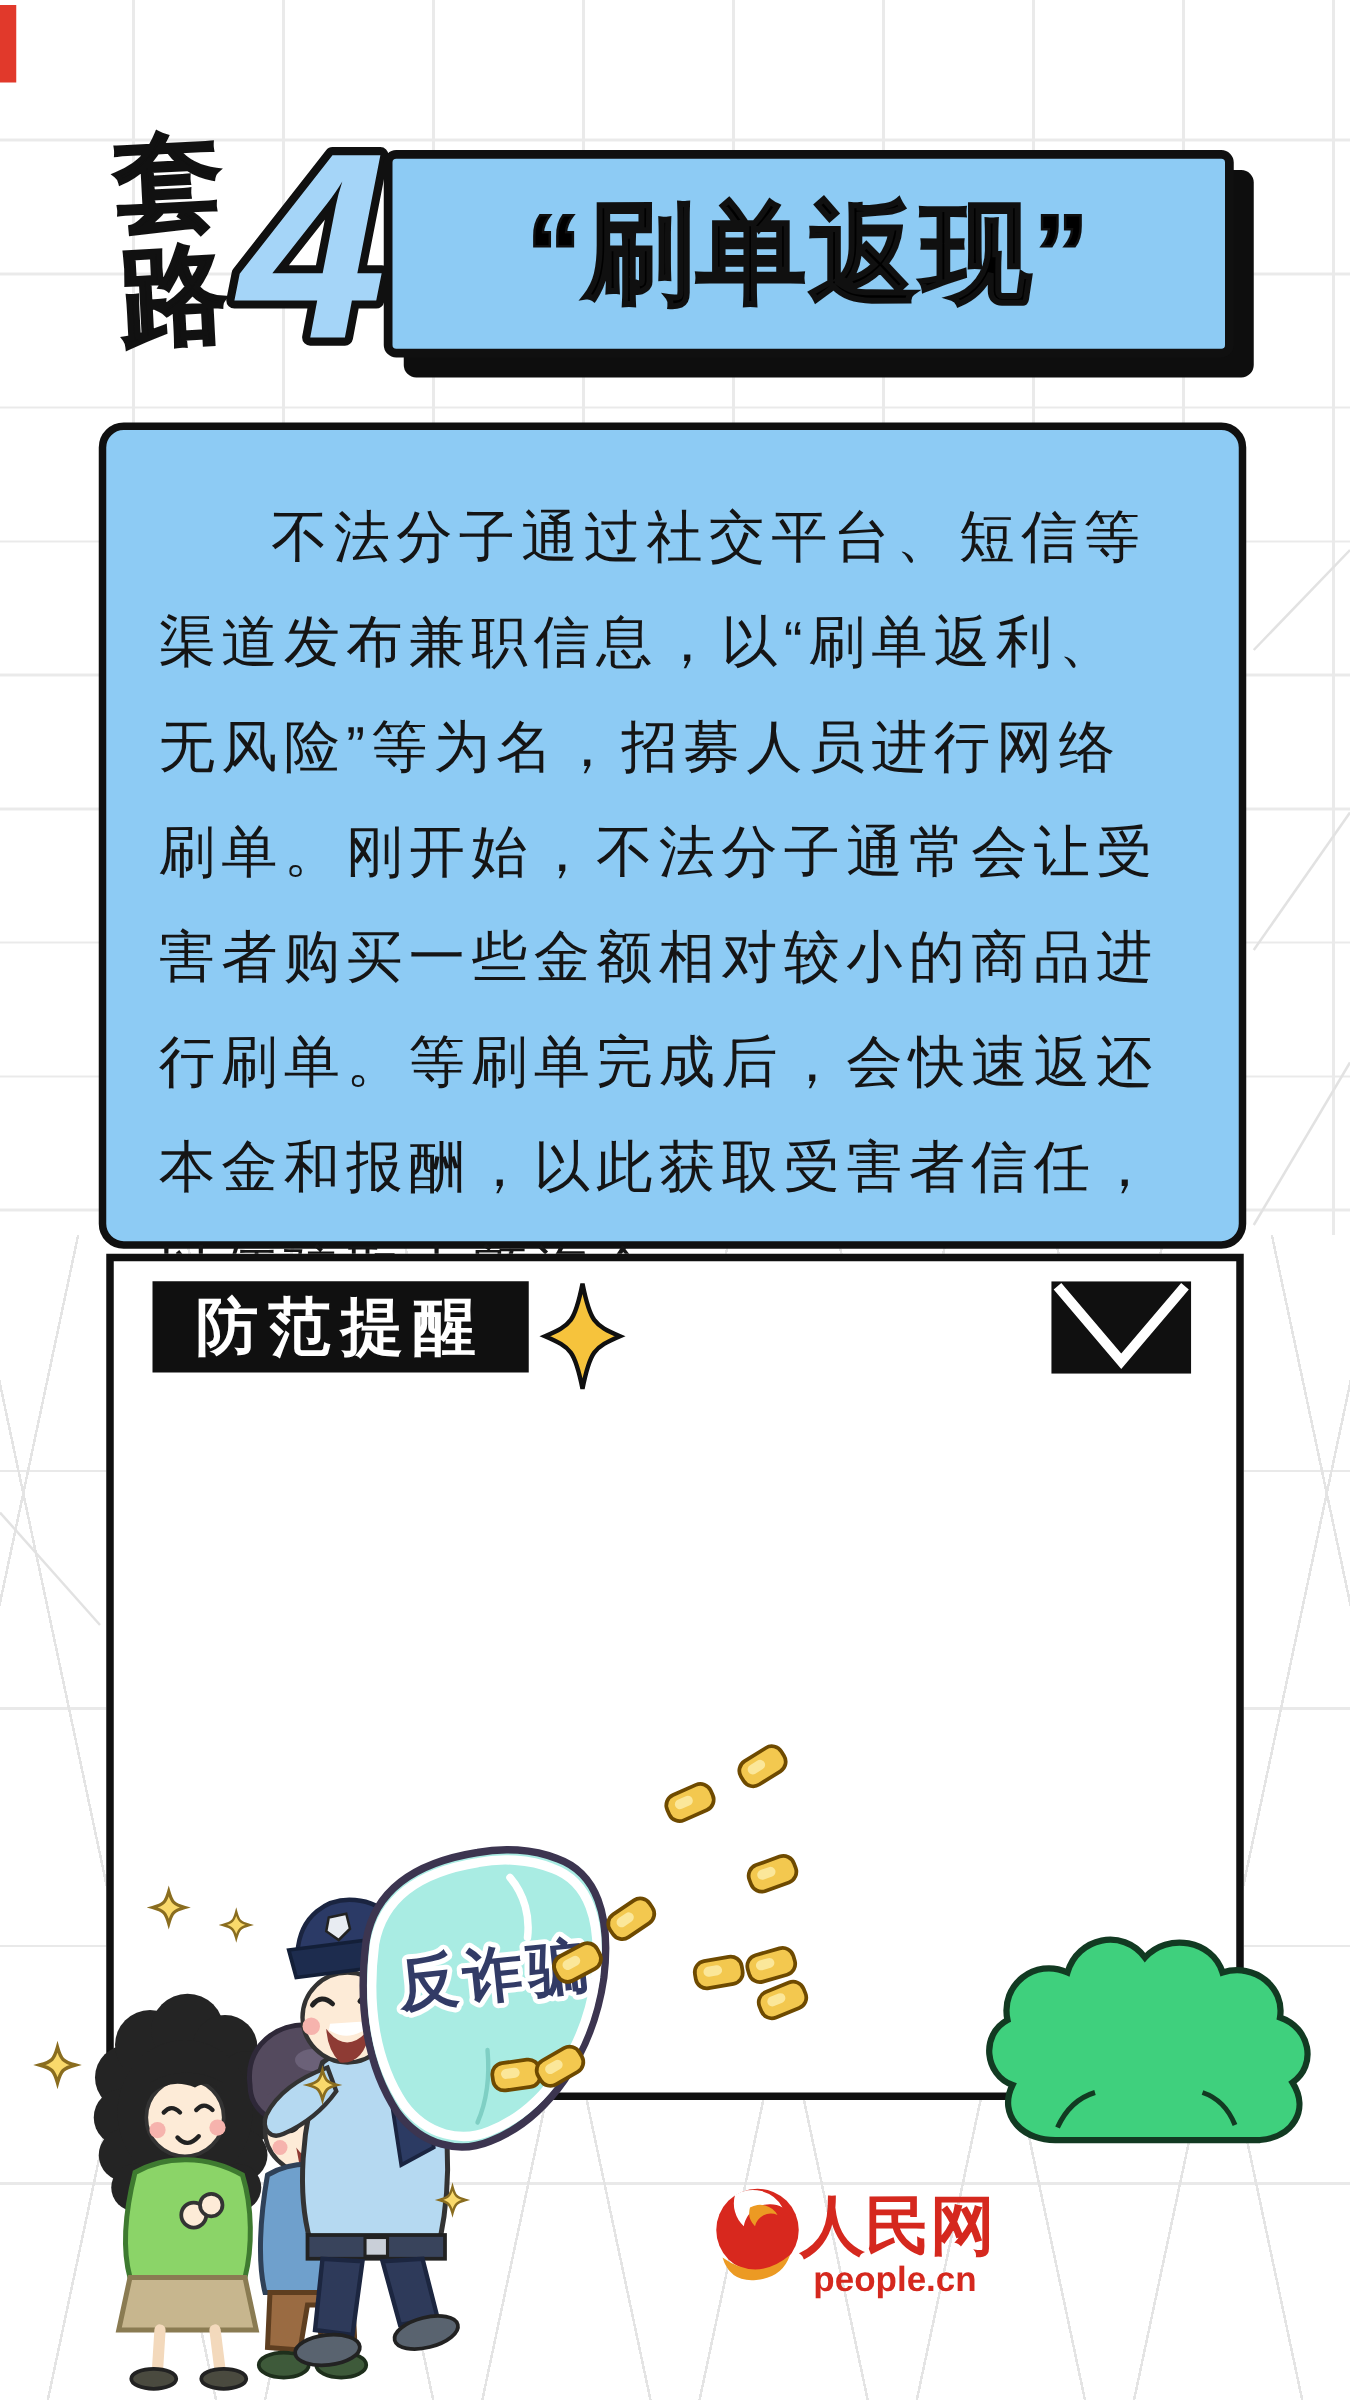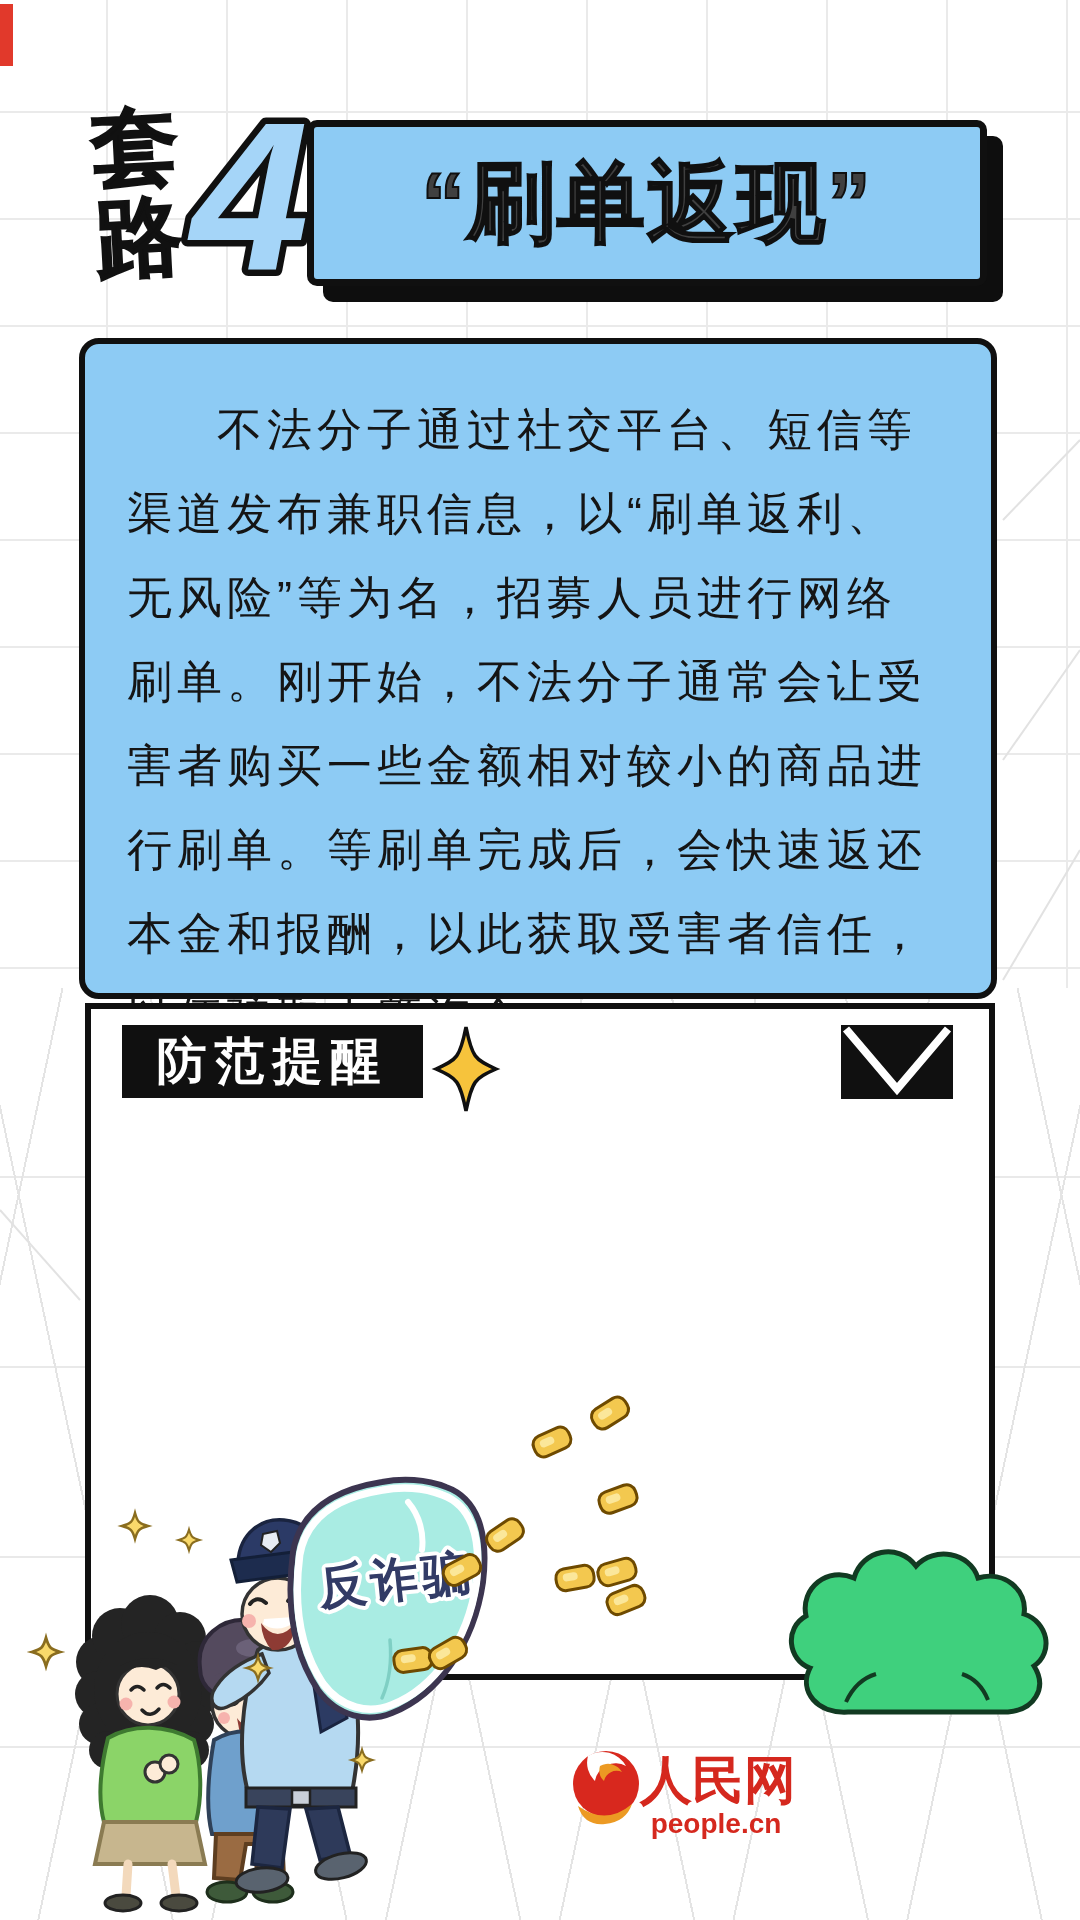--- a/index.html
+++ b/index.html
@@ -41,21 +41,21 @@
     color:#111;-webkit-text-stroke:2px #111;text-align:center;
   }
   .num4-wrap{position:absolute;left:162px;top:88px;z-index:3;}
   .banner{
     position:absolute;left:307px;top:120px;width:666px;height:152px;
     background:#8DCBF4;border:7px solid #101010;border-radius:10px;
     box-shadow:16px 16px 0 #0E0E0E;
     display:flex;align-items:center;justify-content:center;z-index:3;
   }
   .banner-title{
-    font-size:88px;font-weight:900;color:#404040;letter-spacing:2px;
+    font-size:88px;font-weight:900;color:#000000;letter-spacing:2px;
     -webkit-text-stroke:2px #101010;white-space:nowrap;
   }
   
   .intro-box{
     position:absolute;left:79px;top:318px;width:918px;height:661px;
     background:#8DCBF4;border:6px solid #101010;border-radius:20px;
     box-sizing:border-box;z-index:2;margin-top:20px;
   }
   .intro-text{
     position:absolute;left:42px;right:34px;top:44px;

